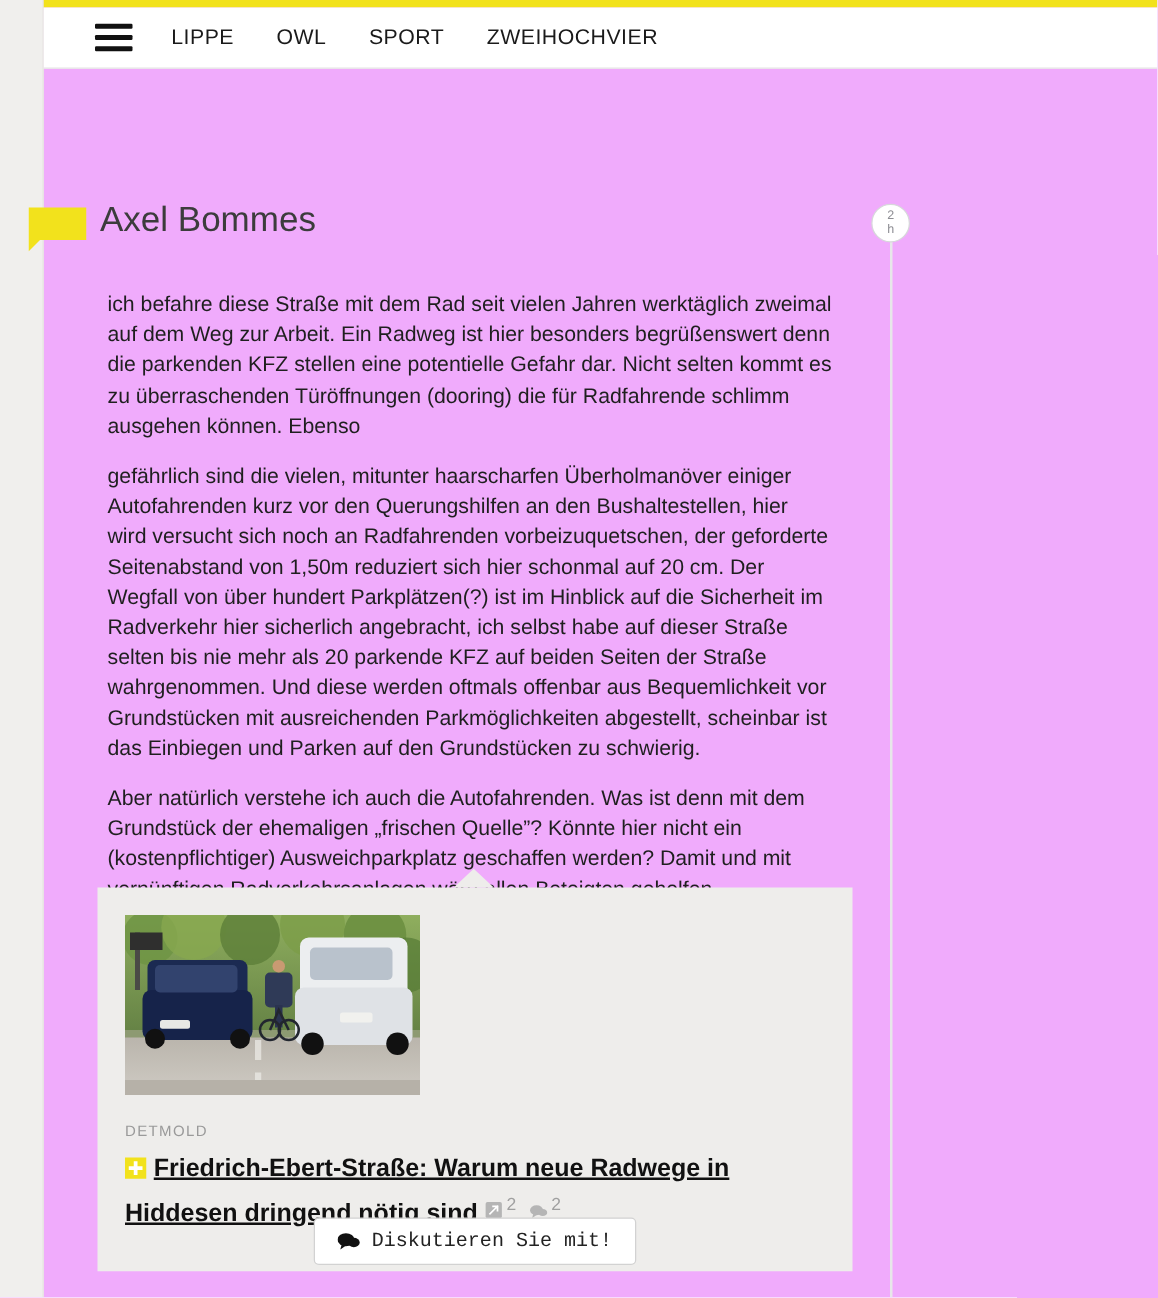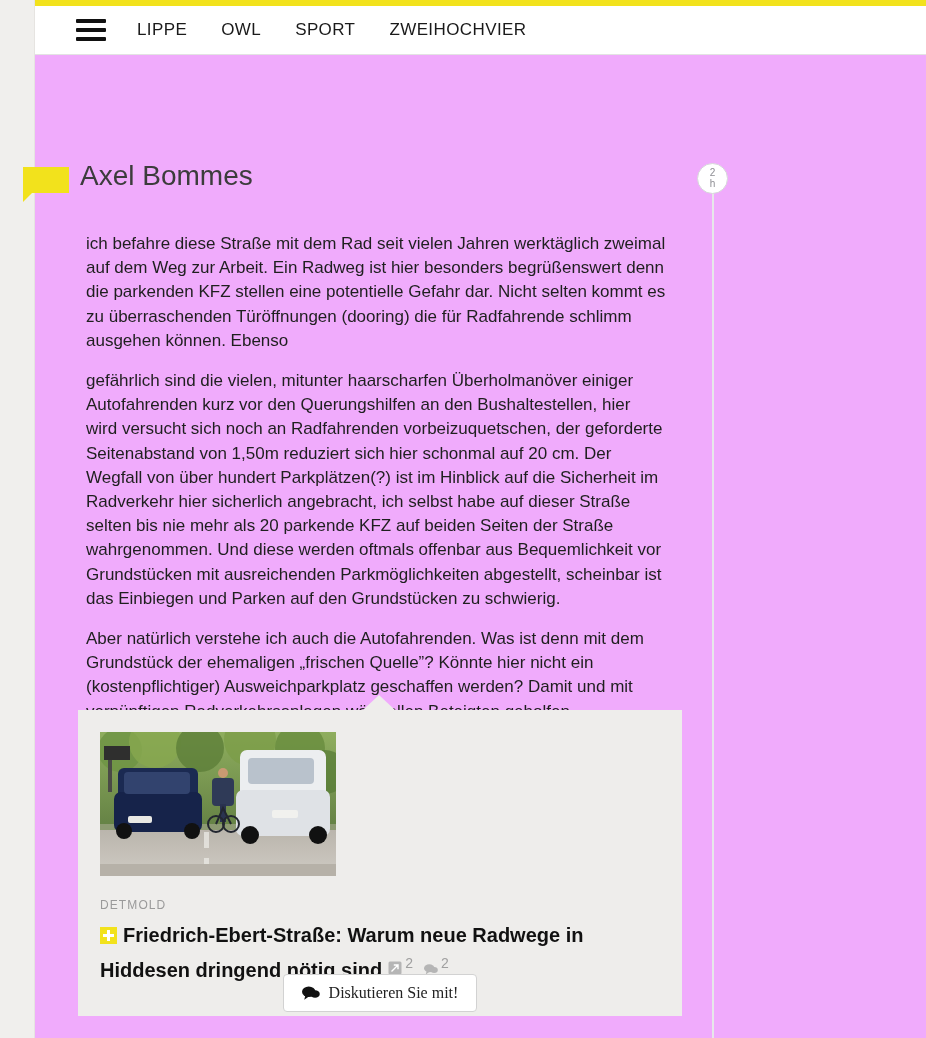--- a/index.html
+++ b/index.html
@@ -98,21 +98,21 @@
   .timeline-dot .t-unit {
     font-size: 10px;
     color: #8d8d93;
   }
 
   
   .author-row {
     position: absolute;
     left: 23px; top: 159px;
     display: flex;
-    align-items: flex-end;
+    align-items: center;
   }
   .speech-tag {
     position: relative;
     width: 46px; height: 26px;
     background: #f2e21c;
     margin-top: 6px;
     flex: none;
   }
   .speech-tag::after {
     content: "";
@@ -175,20 +175,21 @@
     letter-spacing: 1.1px;
     color: #9a9a9a;
     margin-bottom: 9px;
   }
   .teaser-headline {
     font-size: 20px;
     font-weight: bold;
     line-height: 28px;
     color: #111111;
     margin: 0 0 10px 0;
+    text-decoration: underline;
   }
   .plus-badge {
     display: inline-block;
     width: 17px; height: 17px;
     background: #f2e21c;
     position: relative;
     vertical-align: -2px;
     margin-right: 6px;
     flex: none;
   }
@@ -229,21 +230,21 @@
     display: inline-flex;
     align-items: center;
     gap: 9px;
     background: #ffffff;
     border: 1px solid #d2d2d2;
     border-radius: 4px;
     padding: 9px 18px;
     font-size: 16px;
     color: #222222;
     cursor: pointer;
-    font-family: Liberation Serif, serif;
+    font-family: Liberation Mono, monospace;
   }
 </style>
 </head>
 <body>
 
 <div id="page">
 
   <div class="left-gutter"></div>
   <div class="top-accent"></div>
 

